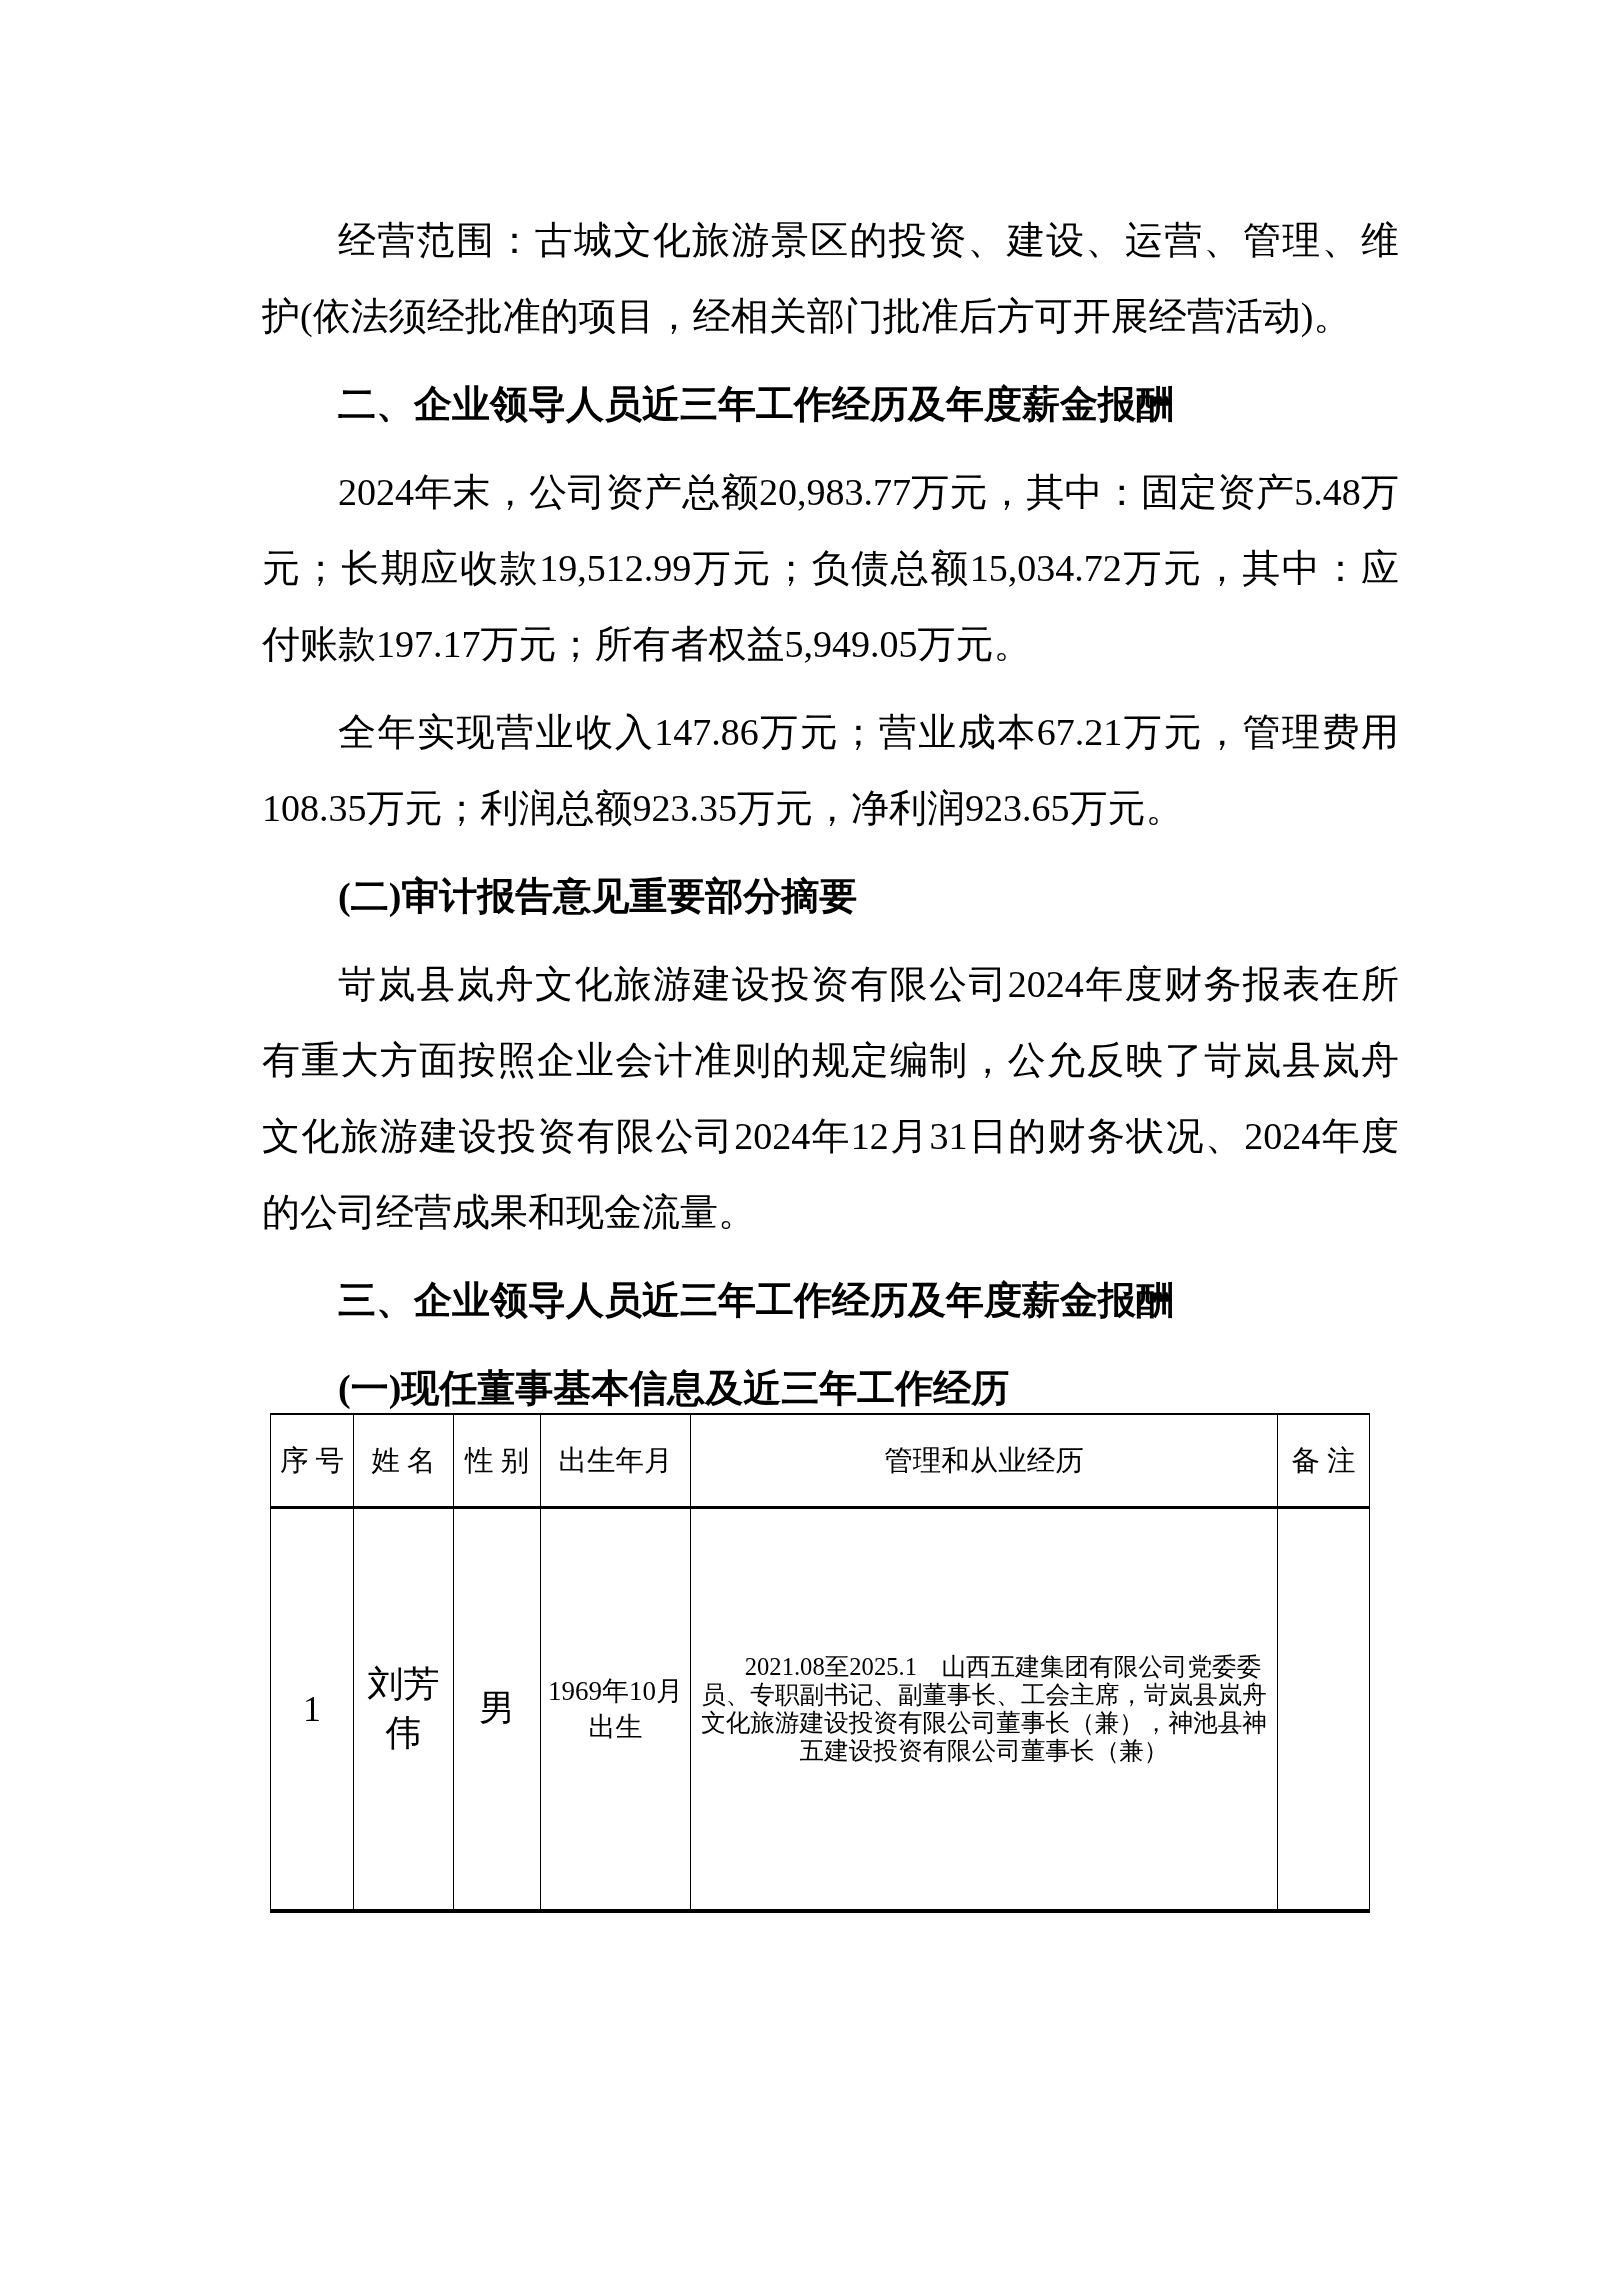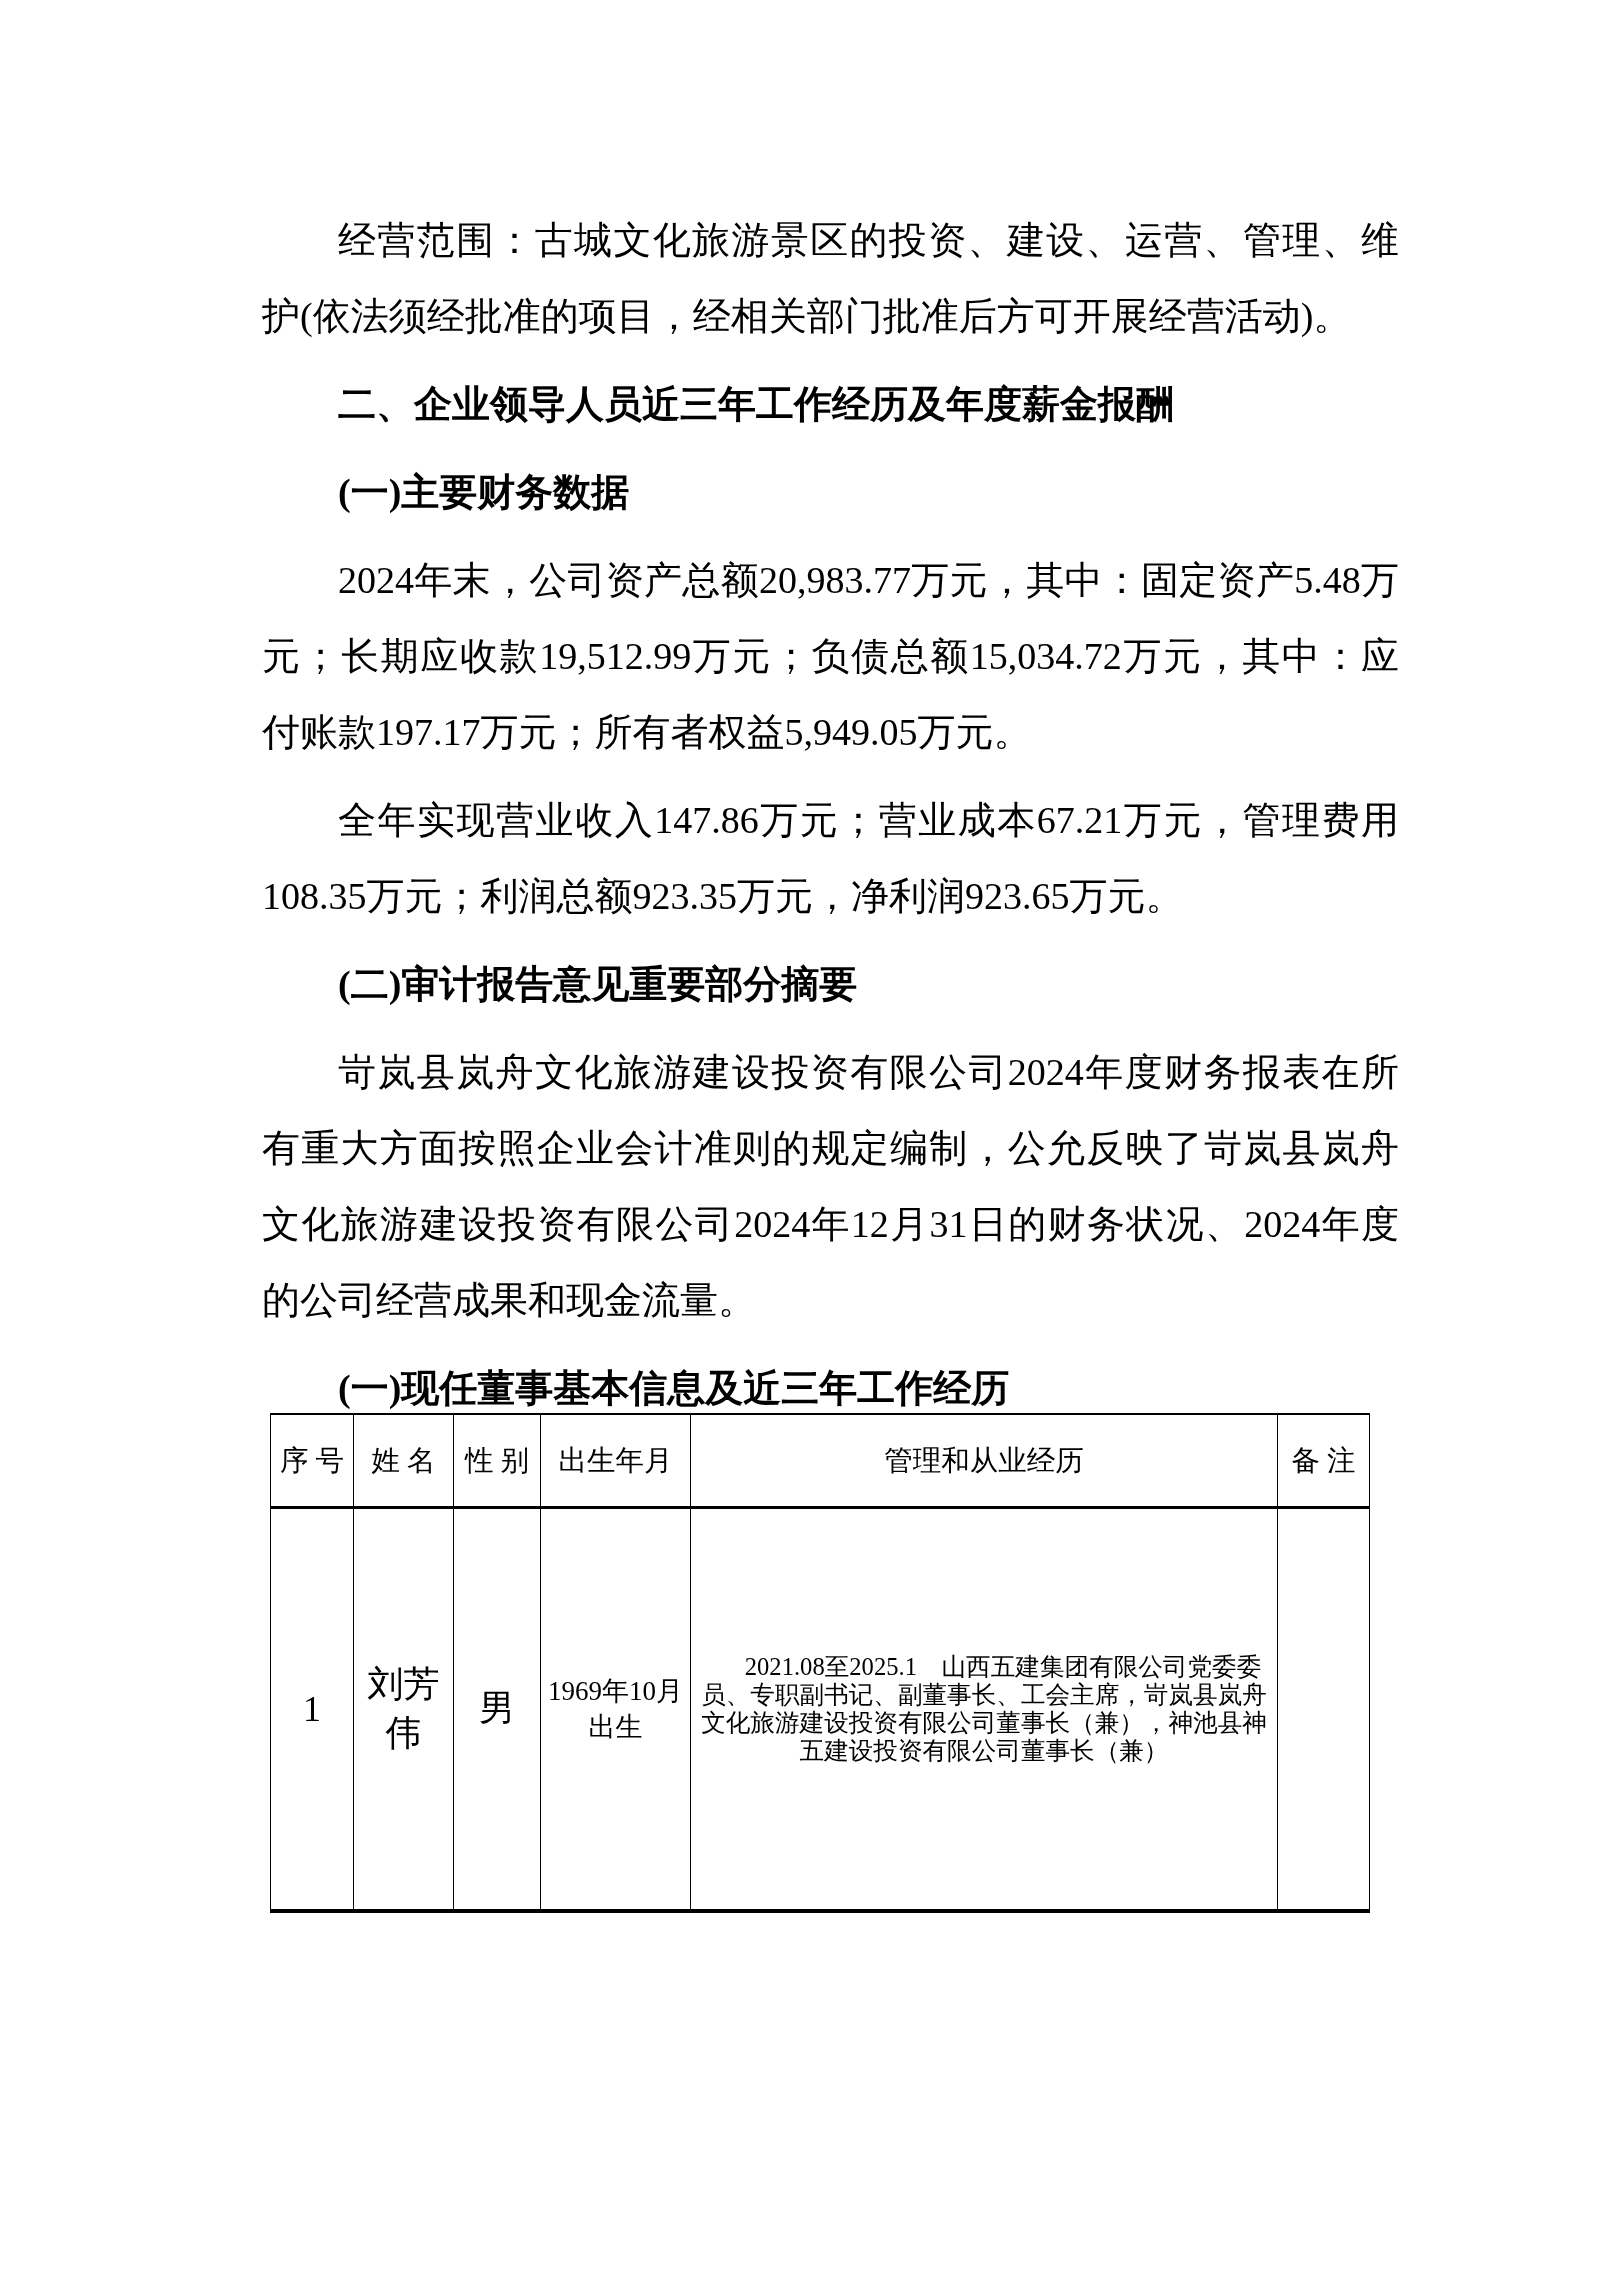--- a/index.html
+++ b/index.html
@@ -88,25 +88,25 @@
   td.c-note { font-size: 28.5px; }
 </style>
 </head>
 <body>
 
 <div class="page">
 
   <div class="doc">
     <p>经营范围：古城文化旅游景区的投资、建设、运营、管理、维护(依法须经批准的项目，经相关部门批准后方可开展经营活动)。</p>
     <p class="h">二、企业领导人员近三年工作经历及年度薪金报酬</p>
-    <p class="h">(一)主要财务数据</p>
     <p>2024年末，公司资产总额20,983.77万元，其中：固定资产5.48万元；长期应收款19,512.99万元；负债总额15,034.72万元，其中：应付账款197.17万元；所有者权益5,949.05万元。</p>
     <p>全年实现营业收入147.86万元；营业成本67.21万元，管理费用108.35万元；利润总额923.35万元，净利润923.65万元。</p>
     <p class="h">(二)审计报告意见重要部分摘要</p>
     <p>岢岚县岚舟文化旅游建设投资有限公司2024年度财务报表在所有重大方面按照企业会计准则的规定编制，公允反映了岢岚县岚舟文化旅游建设投资有限公司2024年12月31日的财务状况、2024年度的公司经营成果和现金流量。</p>
+    <p class="h">三、企业领导人员近三年工作经历及年度薪金报酬</p>
     <p class="h">(一)现任董事基本信息及近三年工作经历</p>
   </div>
 
   <table class="directors">
     <colgroup>
       <col style="width:83px">
       <col style="width:100px">
       <col style="width:87px">
       <col style="width:150px">
       <col style="width:587px">

